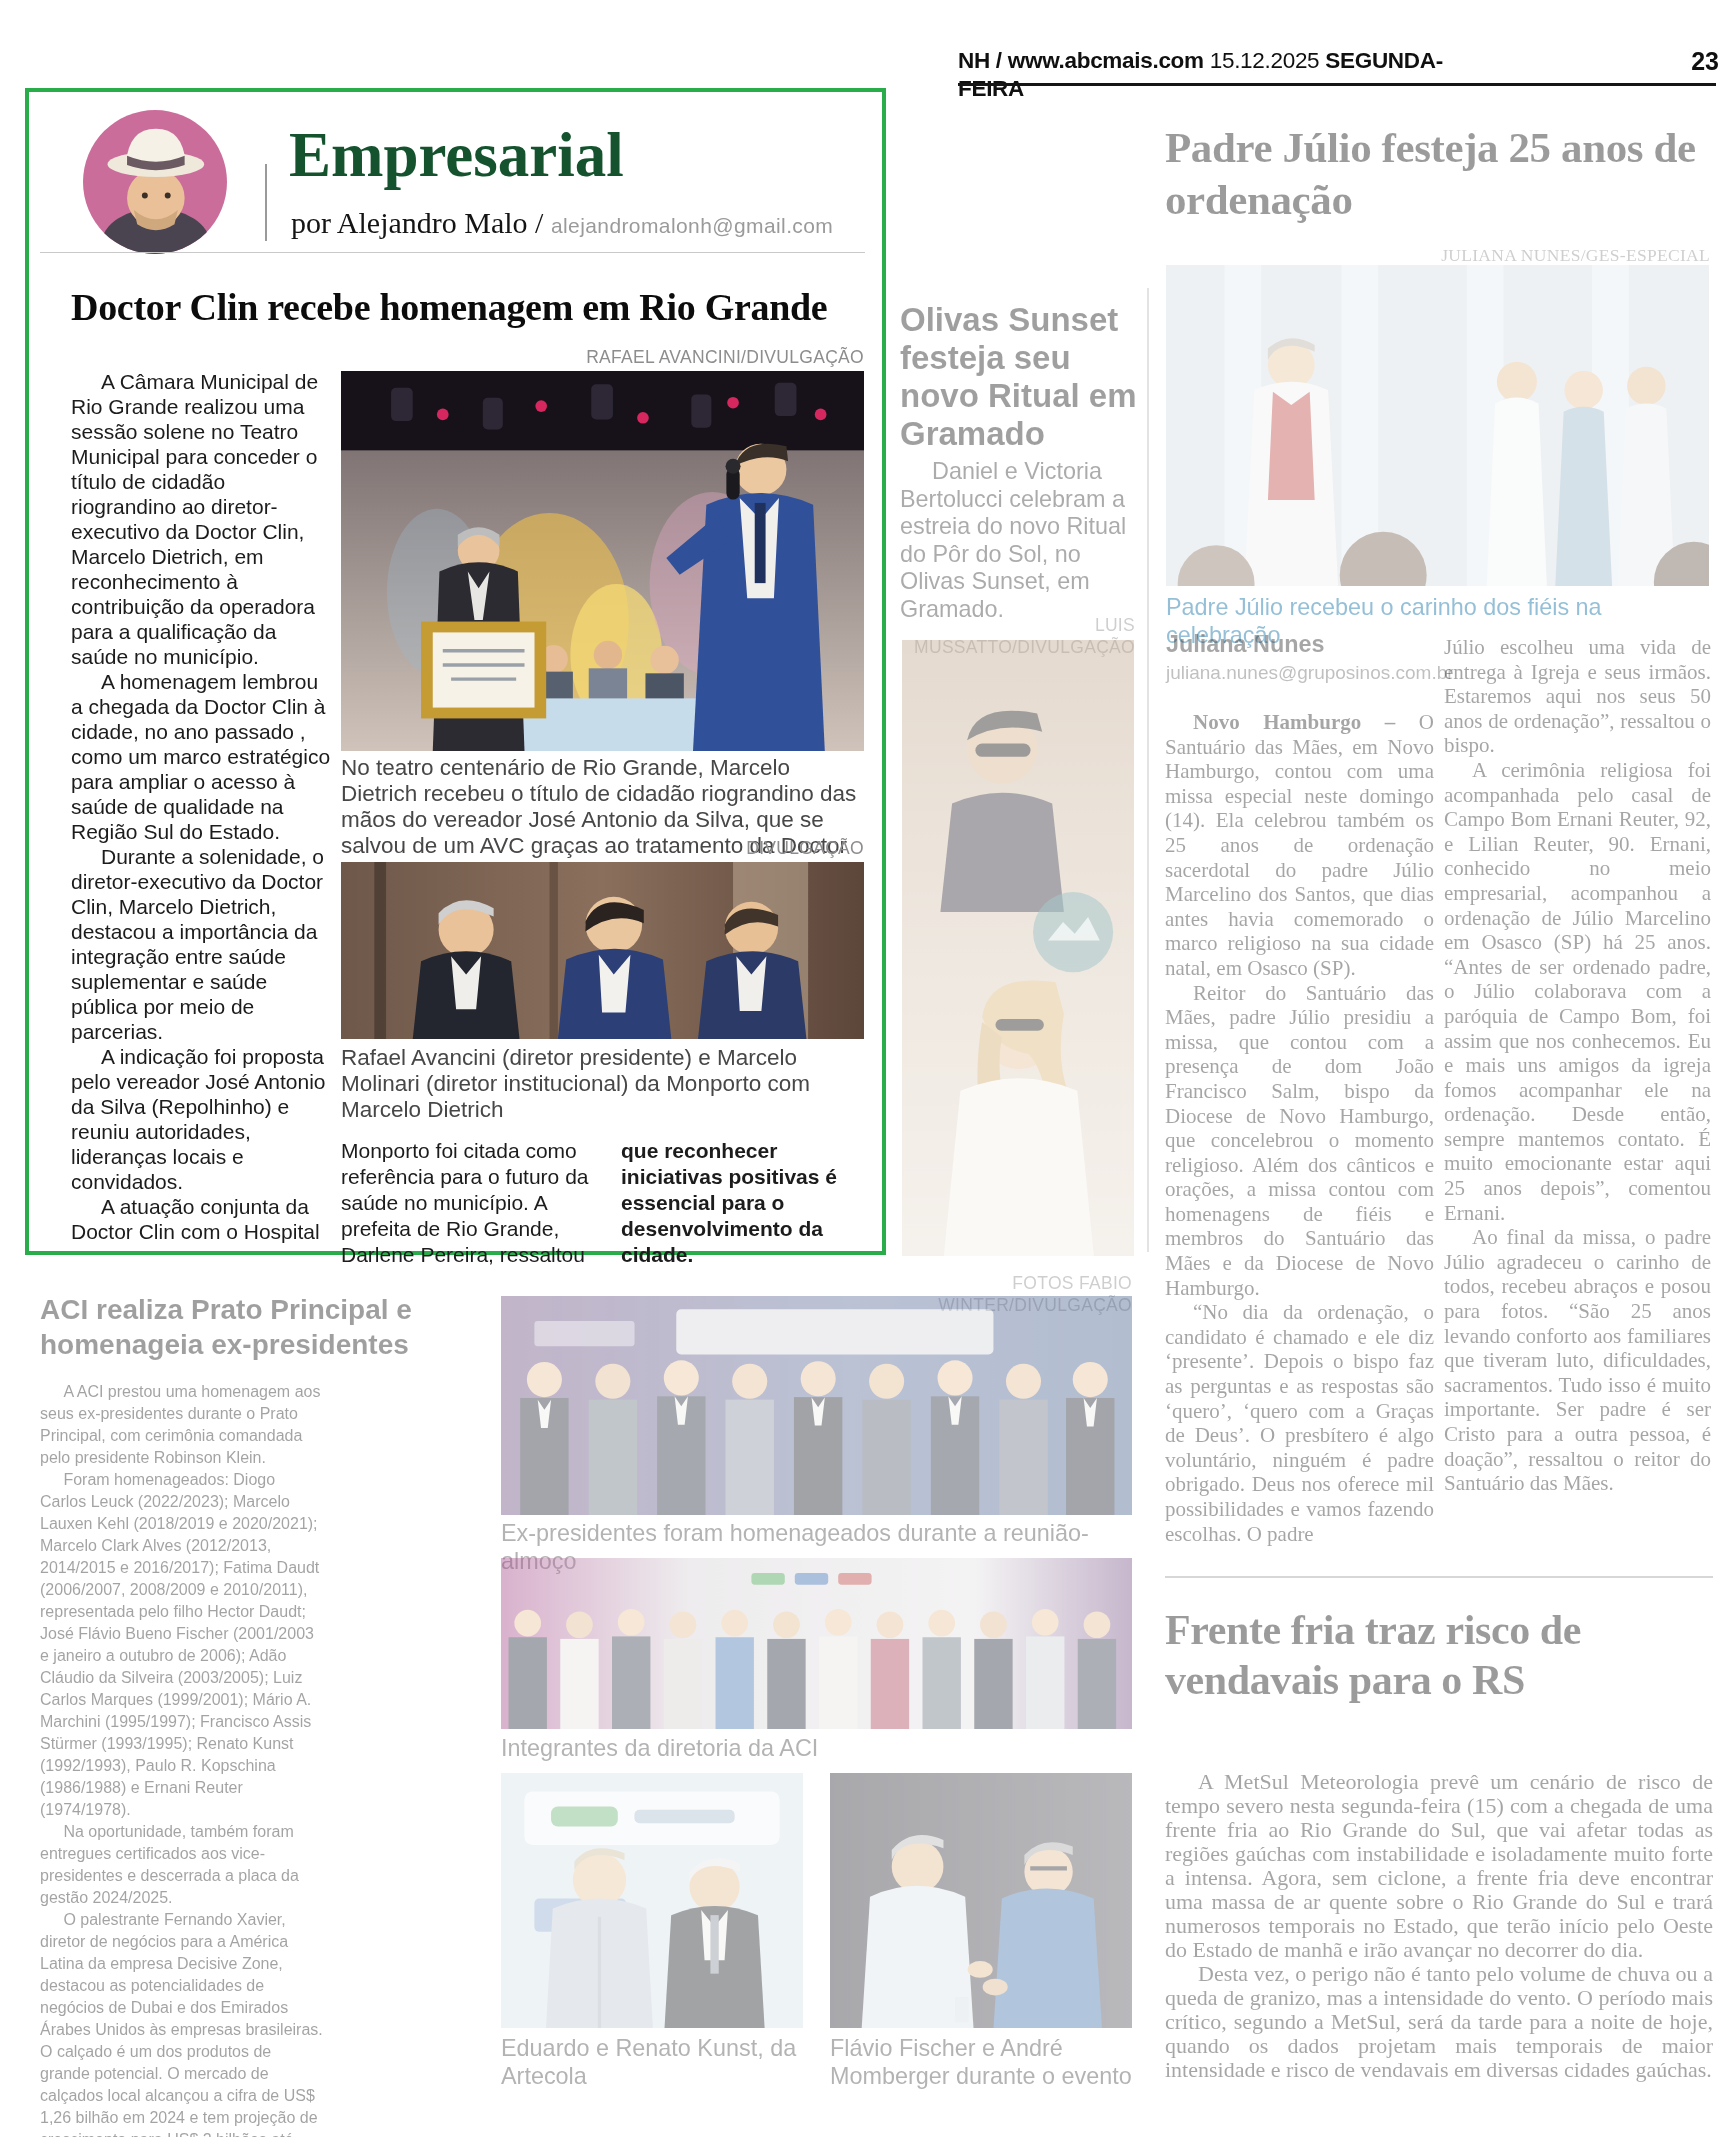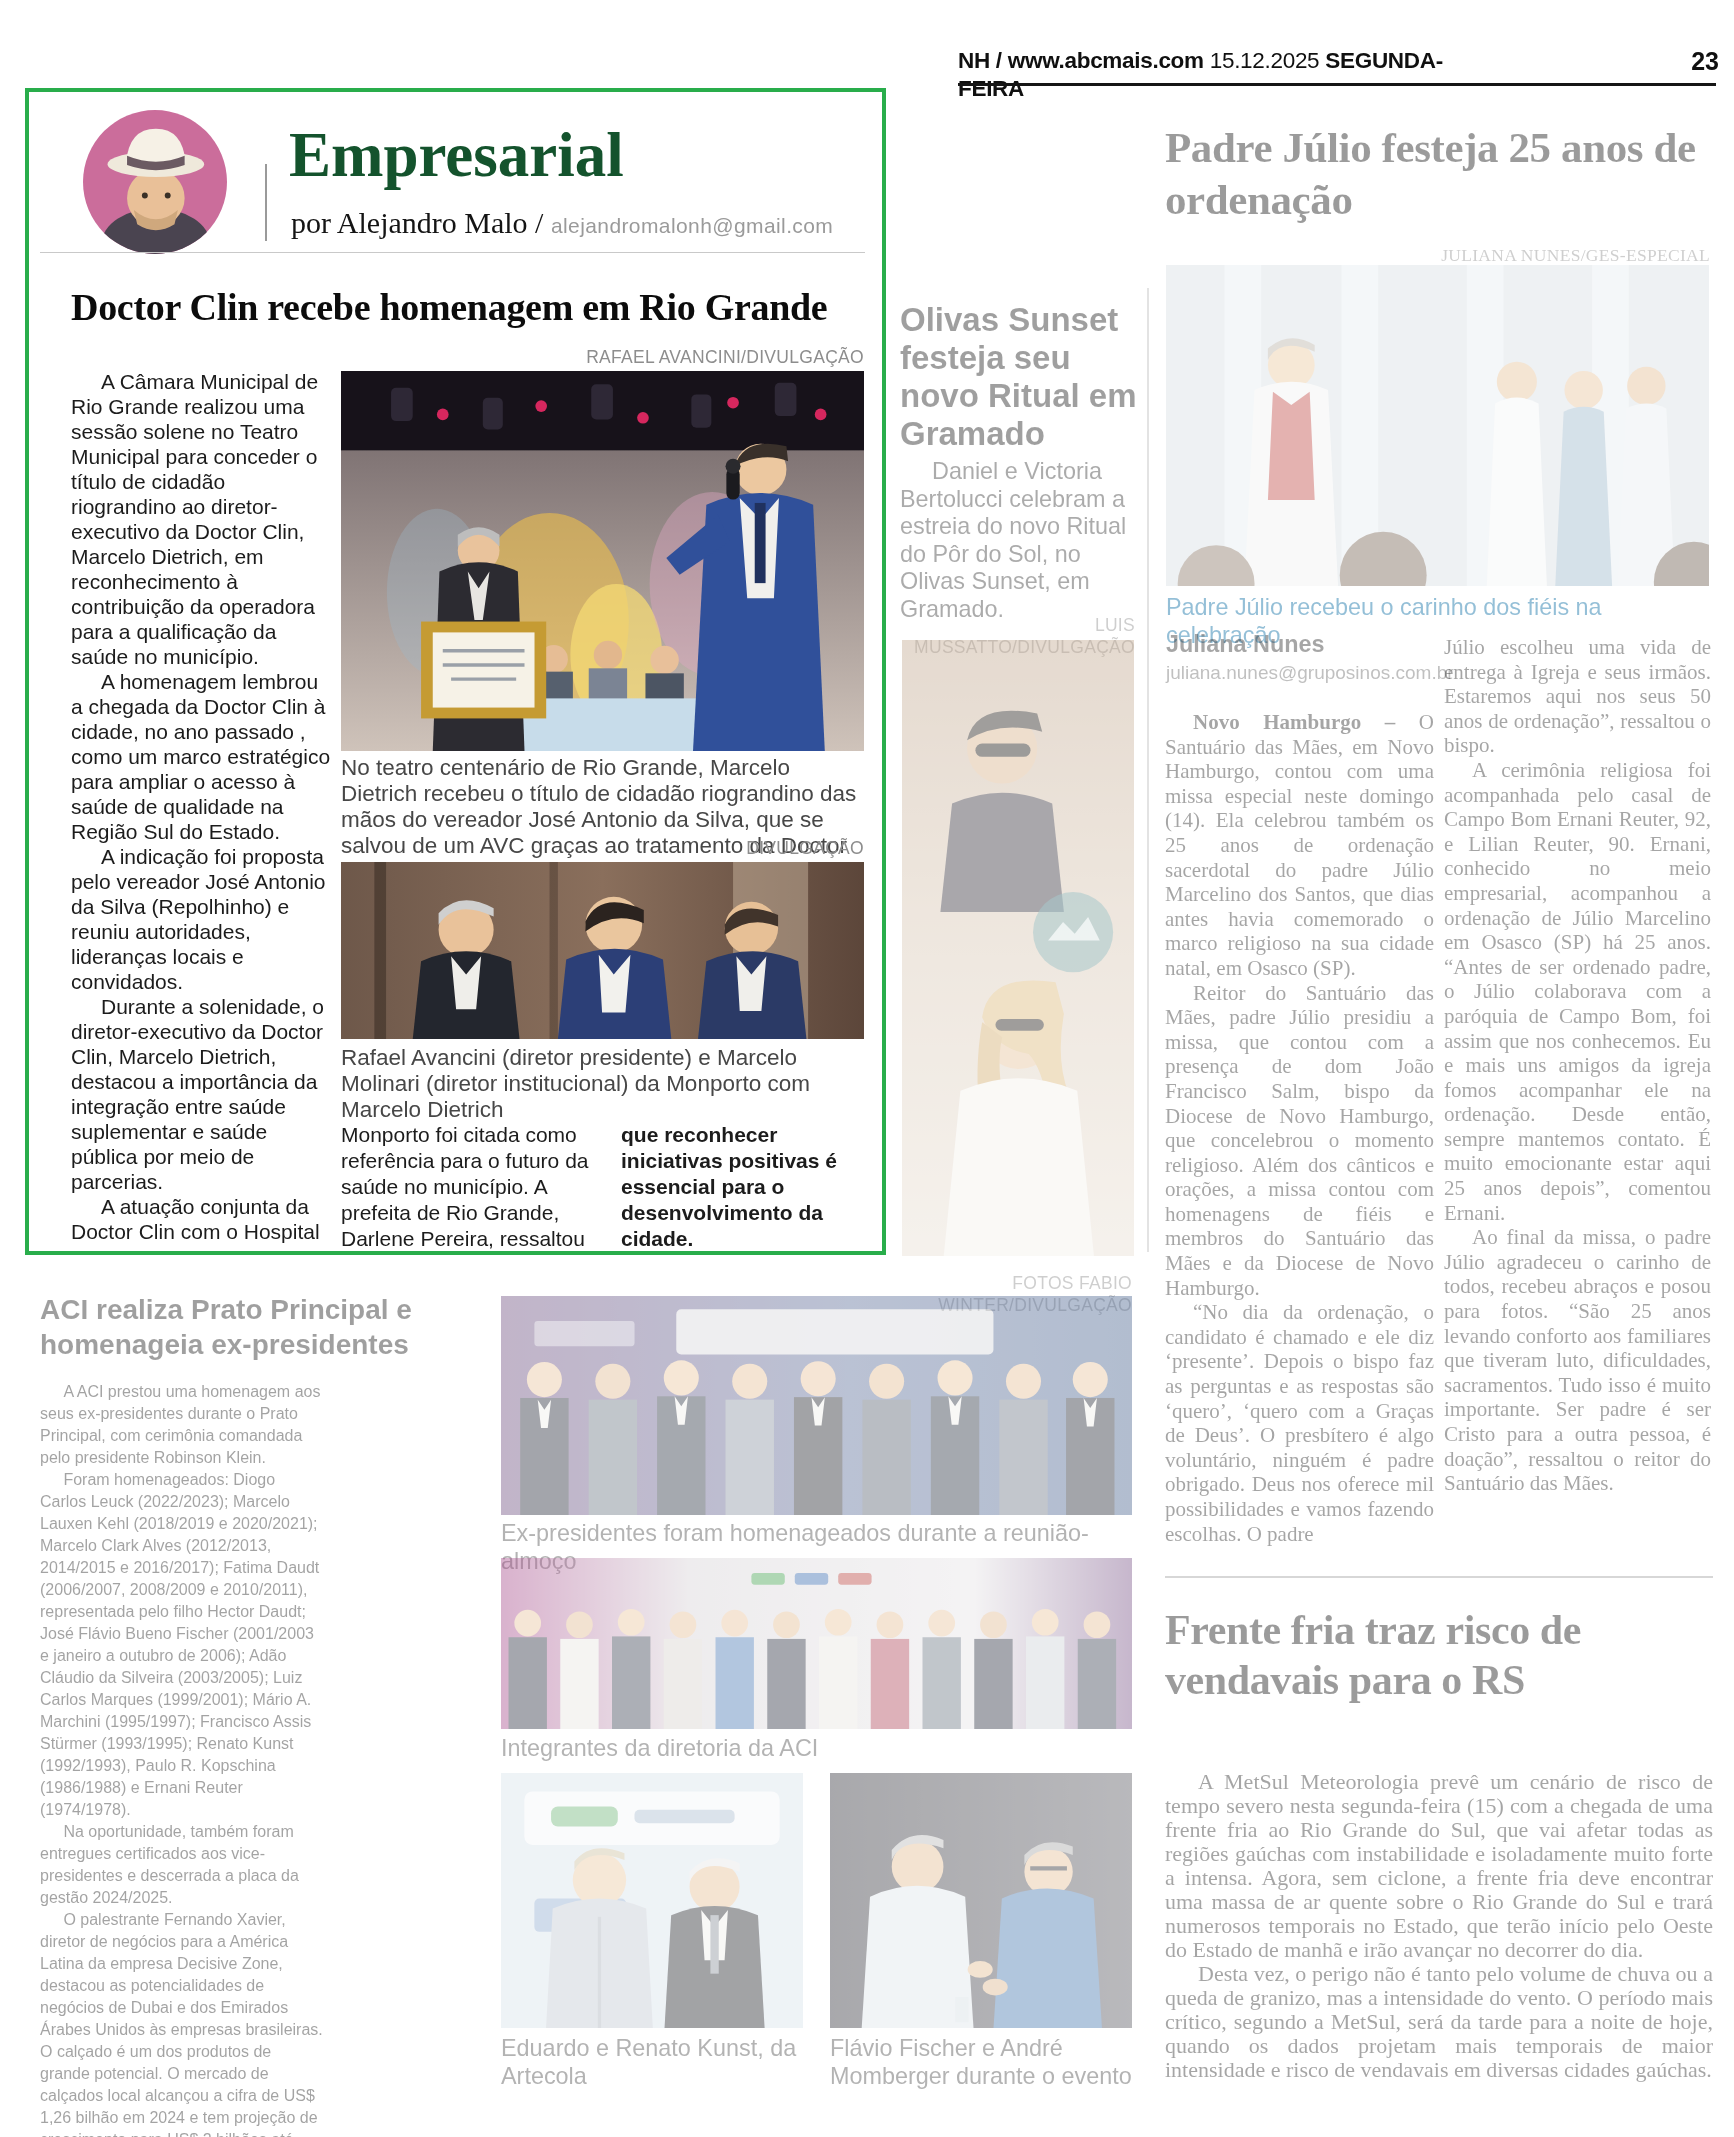--- a/index.html
+++ b/index.html
@@ -29,21 +29,21 @@
   #dc-headline{left:71px;top:286px;width:801px;font:700 38px/43px "Liberation Serif",serif;color:#0c0c0c;letter-spacing:-0.3px;}
   .credit{font:400 17.5px/22px "Liberation Sans",sans-serif;color:#8d8d8d;letter-spacing:0.3px;text-align:right;}
   #dc-credit1{left:359px;top:346px;width:505px;}
   #dc-photo1{left:341px;top:371px;width:523px;height:380px;}
   #dc-body{left:71px;top:369px;width:260px;}
   #dc-body p{margin:0;text-indent:30px;font:400 21px/25px "Liberation Sans",sans-serif;color:#1c1c1c;}
   #dc-caption1{left:341px;top:755px;width:523px;font:400 22.5px/26px "Liberation Sans",sans-serif;color:#474747;}
   #dc-credit2{left:359px;top:837px;width:505px;}
   #dc-photo2{left:341px;top:862px;width:523px;height:177px;}
   #dc-caption2{left:341px;top:1045px;width:523px;font:400 22.5px/26px "Liberation Sans",sans-serif;color:#474747;}
-  .dc-close{font:400 21px/26px "Liberation Sans",sans-serif;color:#1c1c1c;}
+  .dc-close{font:400 21px/26px "Liberation Sans",sans-serif;color:#1c1c1c;margin-top:16px;}
   #dc-close-left{left:341px;top:1122px;width:255px;}
   #dc-close-right{left:621px;top:1122px;width:244px;font-weight:bold;}
 
   
   #ol-headline{left:900px;top:301px;width:250px;font:700 33px/38px "Liberation Sans",sans-serif;color:#1d1d1d;}
   #ol-body{left:900px;top:458px;width:244px;font:400 23.4px/27.6px "Liberation Sans",sans-serif;color:#3a3a3a;text-indent:32px;}
   #ol-credit{left:898px;top:614px;width:237px;}
   #ol-photo{left:902px;top:640px;width:232px;height:616px;}
   #col-rule{left:1147px;top:288px;width:1.7px;height:964px;background:#bdbdbd;}
 
@@ -172,22 +172,22 @@
     <path d="M478 152 l25 26 22 -26 -6 120 -32 0 z" fill="#f0efec"></path>
     <rect x="496" y="158" width="13" height="96" fill="#20315e"></rect>
     <path d="M452 172 l-62 52 16 20 60 -40 z" fill="#30509a"></path>
     <rect x="462" y="116" width="16" height="38" rx="8" fill="#1b1b1f"></rect>
     <circle cx="470" cy="114" r="9" fill="#2a2a2e"></circle>
   </svg>
 
   <div class="abs" id="dc-body">
     <p>A Câmara Municipal de Rio Grande realizou uma sessão solene no Teatro Municipal para conceder o título de cidadão riograndino ao diretor-executivo da Doctor Clin, Marcelo Dietrich, em reconhecimento à contribuição da operadora para a qualificação da saúde no município.</p>
     <p>A homenagem lembrou a chegada da Doctor Clin à cidade, no ano passado , como um marco estratégico para ampliar o acesso à saúde de qualidade na Região Sul do Estado.</p>
+    <p>Durante a solenidade, o diretor-executivo da Doctor Clin, Marcelo Dietrich, destacou a importância da integração entre saúde suplementar e saúde pública por meio de parcerias.</p>
     <p>A indicação foi proposta pelo vereador José Antonio da Silva (Repolhinho) e reuniu autoridades, lideranças locais e convidados.</p>
-    <p>Durante a solenidade, o diretor-executivo da Doctor Clin, Marcelo Dietrich, destacou a importância da integração entre saúde suplementar e saúde pública por meio de parcerias.</p>
     <p>A atuação conjunta da Doctor Clin com o Hospital</p>
   </div>
 
   <div class="abs" id="dc-caption1">No teatro centenário de Rio Grande, Marcelo Dietrich recebeu o título de cidadão riograndino das mãos do vereador José Antonio da Silva, que se salvou de um AVC graças ao tratamento da Doctor Clin</div>
   <div class="abs credit" id="dc-credit2">DIVULGAÇÃO</div>
 
   <svg class="abs" id="dc-photo2" viewBox="0 0 627 214" preserveAspectRatio="none">
     <defs>
       <linearGradient id="g2" x1="0" y1="0" x2="1" y2="0">
         <stop offset="0" stop-color="#6e584a"></stop>

